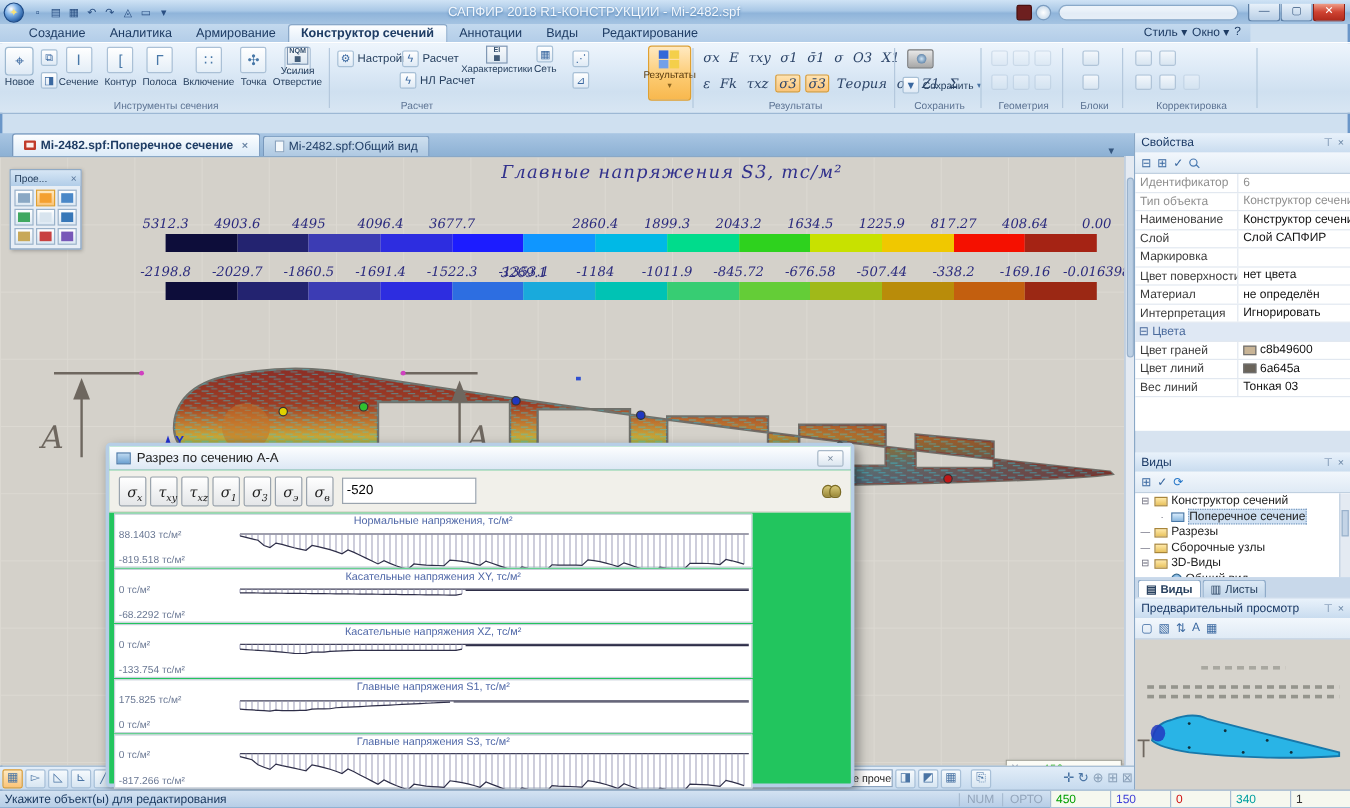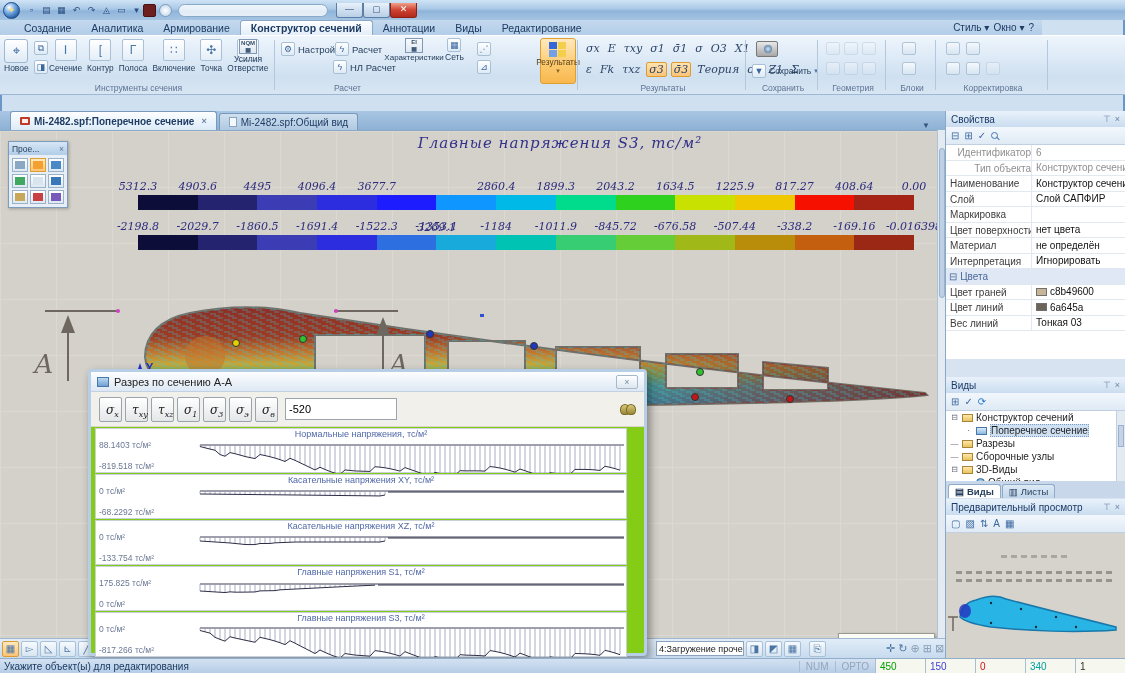--- a/index.html
+++ b/index.html
@@ -86,22 +86,22 @@
   .palette .pgrid span{width:16px;height:14px;border:1px solid #9ab2ca;background:linear-gradient(#fff,#dce8f3);position:relative;}
   .palette .pgrid span i{position:absolute;inset:2px;display:block;}
   .palette .pgrid span.hl{border-color:#e0a030;background:linear-gradient(#ffe9c0,#fbc478);}
   .vscroll{position:absolute;left:937px;top:130px;width:8px;height:508px;background:#e4eaf2;border-left:1px solid #b0c2d6;}
   .vscroll .thumb{position:absolute;left:1px;width:6px;top:18px;height:150px;background:#bdd0e4;border-radius:3px;border:1px solid #9ab2cc;}
   .tooltipbox{position:absolute;left:838px;top:502px;width:97px;background:#fcfcf6;border:1px solid #9a9a92;
      box-shadow:2px 2px 4px rgba(0,0,0,.3);padding:2px 4px;z-index:30;}
   .tooltipbox .trow{display:flex;font-size:9.5px;line-height:11px;font-family:"DejaVu Sans Mono",monospace;}
   .tooltipbox .tl{width:26px;color:#4a5f80;}
   
-  .dialog{position:absolute;left:88px;top:369px;width:559px;height:287px;z-index:40;
-    background:#84cc16;border:3px solid #b6cee6;border-radius:4px;box-shadow:3px 4px 10px rgba(0,0,0,.4);}
+  .dialog{position:absolute;left:88px;top:369px;width:624px;height:287px;z-index:40;
+    background:#22c55e;border:3px solid #b6cee6;border-radius:4px;box-shadow:3px 4px 10px rgba(0,0,0,.4);}
   .dlg-title{height:20px;background:linear-gradient(#fdfeff,#dde8f4);display:flex;align-items:center;gap:5px;
     padding:0 6px;font-size:11px;color:#222;border-bottom:1px solid #c2d2e2;}
   .dlg-title .dico{width:12px;height:10px;border:1px solid #4a78a8;background:linear-gradient(#bcd8f0,#6ea2d2);flex:none;}
   .dlg-close{margin-left:auto;width:22px;height:14px;border:1px solid #a8b8c8;border-radius:2px;background:linear-gradient(#fff,#dce6f0);
     color:#7a8ca0;font-size:9px;line-height:12px;text-align:center;}
   .dlg-toolbar{height:35px;display:flex;align-items:center;gap:3px;padding:0 8px;background:#f1f0ea;border-bottom:1px solid #d8d6cc;}
   .sigbtn{width:23px;height:25px;border:1px solid #9aa4ae;border-radius:2px;background:linear-gradient(#ffffff,#e4e6e8);
     font-family:"DejaVu Serif",serif;font-style:italic;font-size:12px;color:#222;text-align:center;line-height:23px;}
   .sigbtn sub{font-size:8px;}
   .dlg-input{width:112px;height:22px;border:1px solid #9aa4ae;font-size:11px;padding:0 3px;font-family:"Liberation Sans",sans-serif;background:#fff;margin-left:4px;}
@@ -119,21 +119,21 @@
   .rpanel{position:absolute;left:945px;top:111px;width:180px;height:547px;background:#d7e3f0;border-left:1px solid #8aa8c6;font-size:10px;}
   .phead{height:16px;background:linear-gradient(#e9f2fb,#c9dcEF);display:flex;align-items:center;padding:0 5px;color:#1b3a66;font-size:10px;}
   .phead .hic{margin-left:auto;display:flex;gap:4px;color:#6b86a5;font-size:9px;}
   .ptool{height:18px;background:linear-gradient(#f2f7fc,#dfeaf5);border-bottom:1px solid #c0d0e0;display:flex;align-items:center;gap:5px;padding:0 5px;color:#3a68a0;font-size:10px;}
   .lens{width:7px;height:7px;border:1px solid #4878b0;border-radius:50%;position:relative;display:inline-block;}
   .lens:after{content:"";position:absolute;width:4px;height:1px;background:#4878b0;transform:rotate(45deg);right:-3px;bottom:-1px;}
   .ptable{background:#fff;}
   .prow{display:flex;height:15.5px;line-height:15px;border-bottom:1px solid #e2e8f0;}
   .prow .pl{width:86px;padding-left:4px;color:#3c3c3c;border-right:1px solid #e2e8f0;overflow:hidden;white-space:nowrap;}
   .prow .pv{flex:1;padding-left:4px;color:#111;overflow:hidden;white-space:nowrap;display:flex;align-items:center;gap:3px;}
-  .prow.muted .pl,.prow.muted .pv{color:#8f8f8f;text-align:right;}
+  .prow.muted .pl,.prow.muted .pv{color:#8f8f8f;}
   .prow.grp{background:#dfe8f4;color:#4a6a9c;padding-left:3px;display:block;}
   .swatch{display:inline-block;width:11px;height:8px;border:1px solid #707070;flex:none;}
   .ptabs{display:flex;align-items:flex-end;height:17px;background:#c8d8ea;padding-left:2px;gap:1px;position:absolute;left:0;right:0;}
   .ptabs span{font-size:9.5px;color:#27405f;background:linear-gradient(#dce9f5,#c2d6ea);border:1px solid #8fabc9;border-bottom:none;
      border-radius:3px 3px 0 0;padding:1px 6px;white-space:nowrap;display:flex;gap:3px;align-items:center;}
   .ptabs span.on{background:#fff;font-weight:bold;}
   .tree{background:#fff;position:relative;overflow:hidden;}
   .titem{display:flex;align-items:center;gap:3px;height:13px;white-space:nowrap;color:#1e1e1e;}
   .titem .exp{width:9px;text-align:center;color:#667;font-size:8px;}
   .titem.sel .tlab{background:#cfe0f2;border:1px dotted #7a9cc0;}
@@ -171,20 +171,21 @@
     <div class="qat">
       <span>▫</span>
       <span>▤</span>
       <span>▦</span>
       <span>↶</span>
       <span>↷</span>
       <span>◬</span>
       <span>▭</span>
       <span>▾</span>
     </div>
+    <div class="tb-title">САПФИР 2018 R1-КОНСТРУКЦИИ - Mi-2482.spf</div>
     <div class="badge-dark"></div>
     <div class="badge-circ"></div>
     <div class="searchpill"></div>
     <div class="winbtns">
       <div class="winbtn">—</div>
       <div class="winbtn">▢</div>
       <div class="winbtn close">✕</div>
     </div>
   </div>
 

